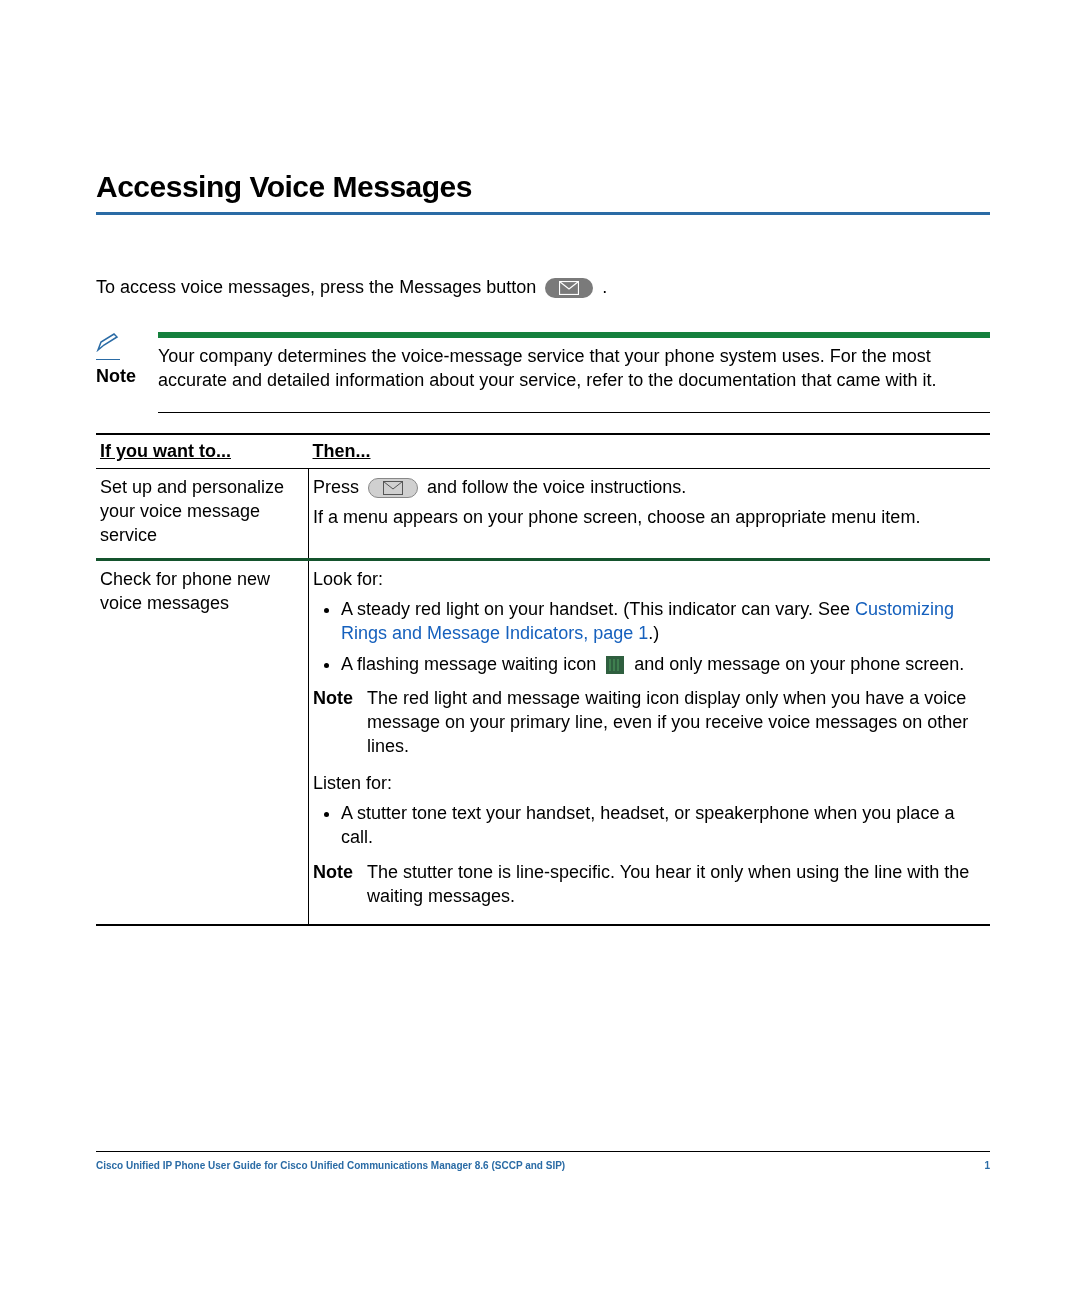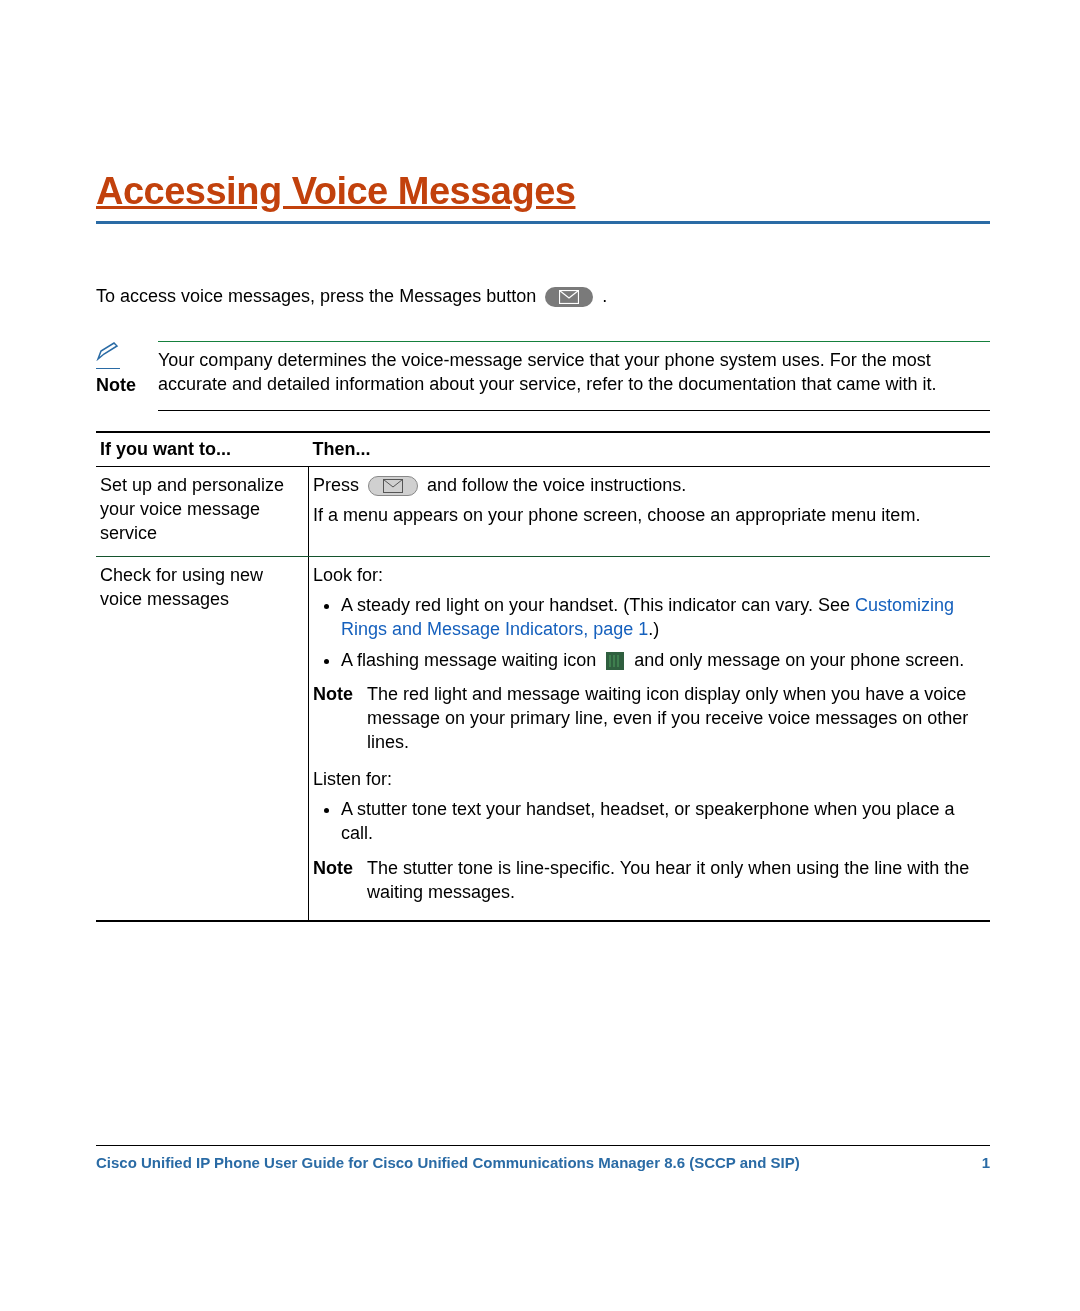--- a/index.html
+++ b/index.html
@@ -10,26 +10,25 @@
     font-size: 18px;
     color: #000;
     width: 1080px;
     height: 1311px;
     position: relative;
   }
   .page {
     padding: 170px 90px 0 96px;
   }
   h1 {
-    font-size: 38px;
-    font-weight: bold;
-    color: #c2410c;
+    font-size: 30px;
+    font-weight: bold;
+    color: #000000;
     margin: 0 0 8px 0;
     letter-spacing: -0.5px;
-    text-decoration: underline;
   }
   .rule {
     height: 3px;
     background: #2a6ba5;
     margin-bottom: 60px;
   }
   .intro-line {
     margin-bottom: 32px;
     line-height: 1.4;
   }
@@ -69,42 +68,43 @@
     display: inline-block;
     border-bottom: 1px solid #2a6ba5;
     padding-bottom: 2px;
     margin-bottom: 6px;
   }
   .note-label {
     font-weight: bold;
     font-size: 18px;
   }
   .note-body {
-    border-top: 1px solid #15803d;
+    border-top: 6px solid #15803d;
     border-bottom: 1px solid #000;
-    padding: 6px 0 13px 0;
+    padding: 6px 0 19px 0;
     flex: 1;
     line-height: 1.35;
   }
   table.main {
     border-collapse: collapse;
     width: 100%;
     margin-top: 10px;
   }
   table.main th {
     text-align: left;
     font-weight: bold;
     font-size: 18px;
     border-top: 2px solid #000;
     border-bottom: 1px solid #000;
     padding: 6px 8px 6px 4px;
     vertical-align: top;
+    text-decoration: underline;
   }
   table.main td {
-    border-bottom: 1px solid #14532d;
+    border-bottom: 3px solid #14532d;
     padding: 6px 8px 10px 4px;
     vertical-align: top;
     line-height: 1.35;
   }
   table.main td.left-col {
     width: 200px;
     border-right: 1px solid #000;
   }
   table.main tr.last td { border-bottom: 2px solid #000; }
   .bullet-list {
@@ -139,21 +139,21 @@
   }
   .footer {
     position: absolute;
     bottom: 140px;
     left: 96px;
     right: 90px;
     border-top: 1px solid #000;
     padding-top: 8px;
     display: flex;
     justify-content: space-between;
-    font-size: 15px;
+    font-size: 10px;
   }
   .footer-title { color: #2a6ba5; font-weight: bold; }
   .footer-page { color: #2a6ba5; font-weight: bold; }
 </style>
 </head>
 <body>
 
 <div class="page">
   <h1>Accessing Voice Messages</h1>
   <div class="rule"></div>
@@ -196,21 +196,21 @@
                 <rect x="0.5" y="0.5" width="19" height="13" fill="none" stroke="#555" stroke-width="1"></rect>
                 <path d="M0.5 0.5 L10 8 L19.5 0.5" fill="none" stroke="#555" stroke-width="1"></path>
               </svg>
         </span>
         <span> and follow the voice instructions.</span>
         <div style="height:6px"></div>
         <span>If a menu appears on your phone screen, choose an appropriate menu item.</span>
       </td>
     </tr>
     <tr class="last">
-      <td class="left-col">Check for using new voice messages</td>
+      <td class="left-col">Check for phone new voice messages</td>
       <td>
         <div>Look for:</div>
         <ul class="bullet-list">
           <li>
             <span>A steady red light on your handset. (This indicator can vary. See </span><span class="link">Customizing Rings and Message Indicators, page 1</span><span>.)</span>
           </li>
           <li>
             <span>A flashing message waiting icon </span><span class="msg-wait-icon"></span><span> and only message on your phone screen.</span>
           </li>
         </ul>

